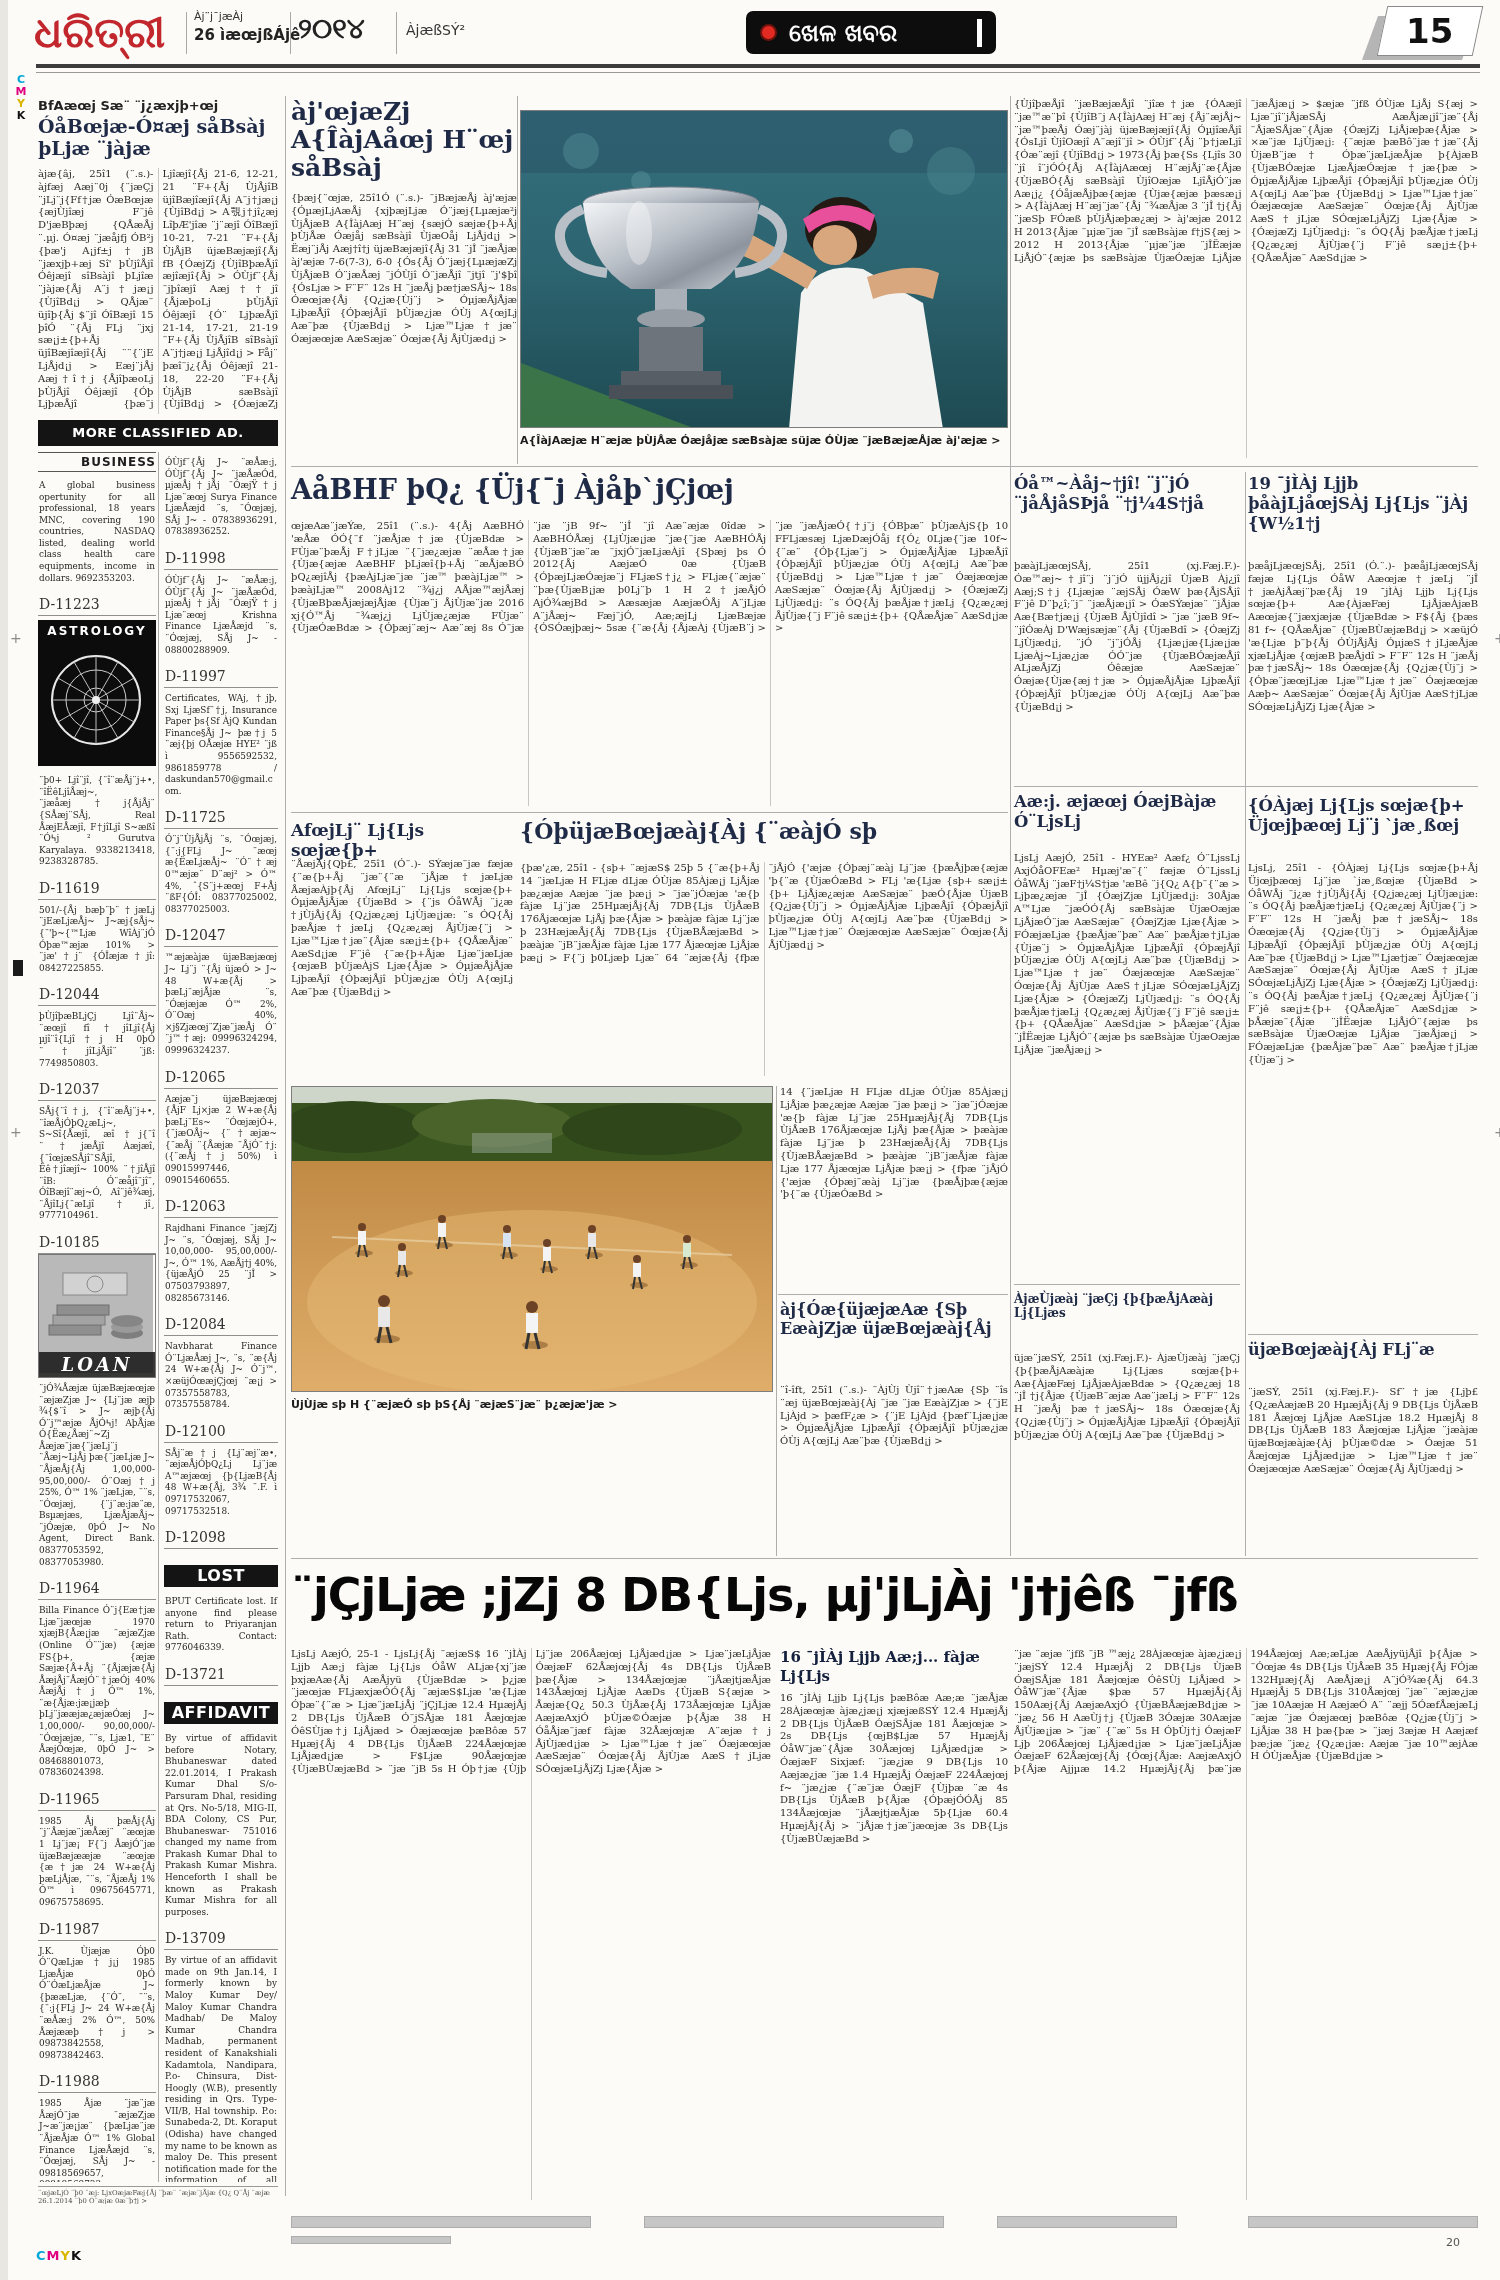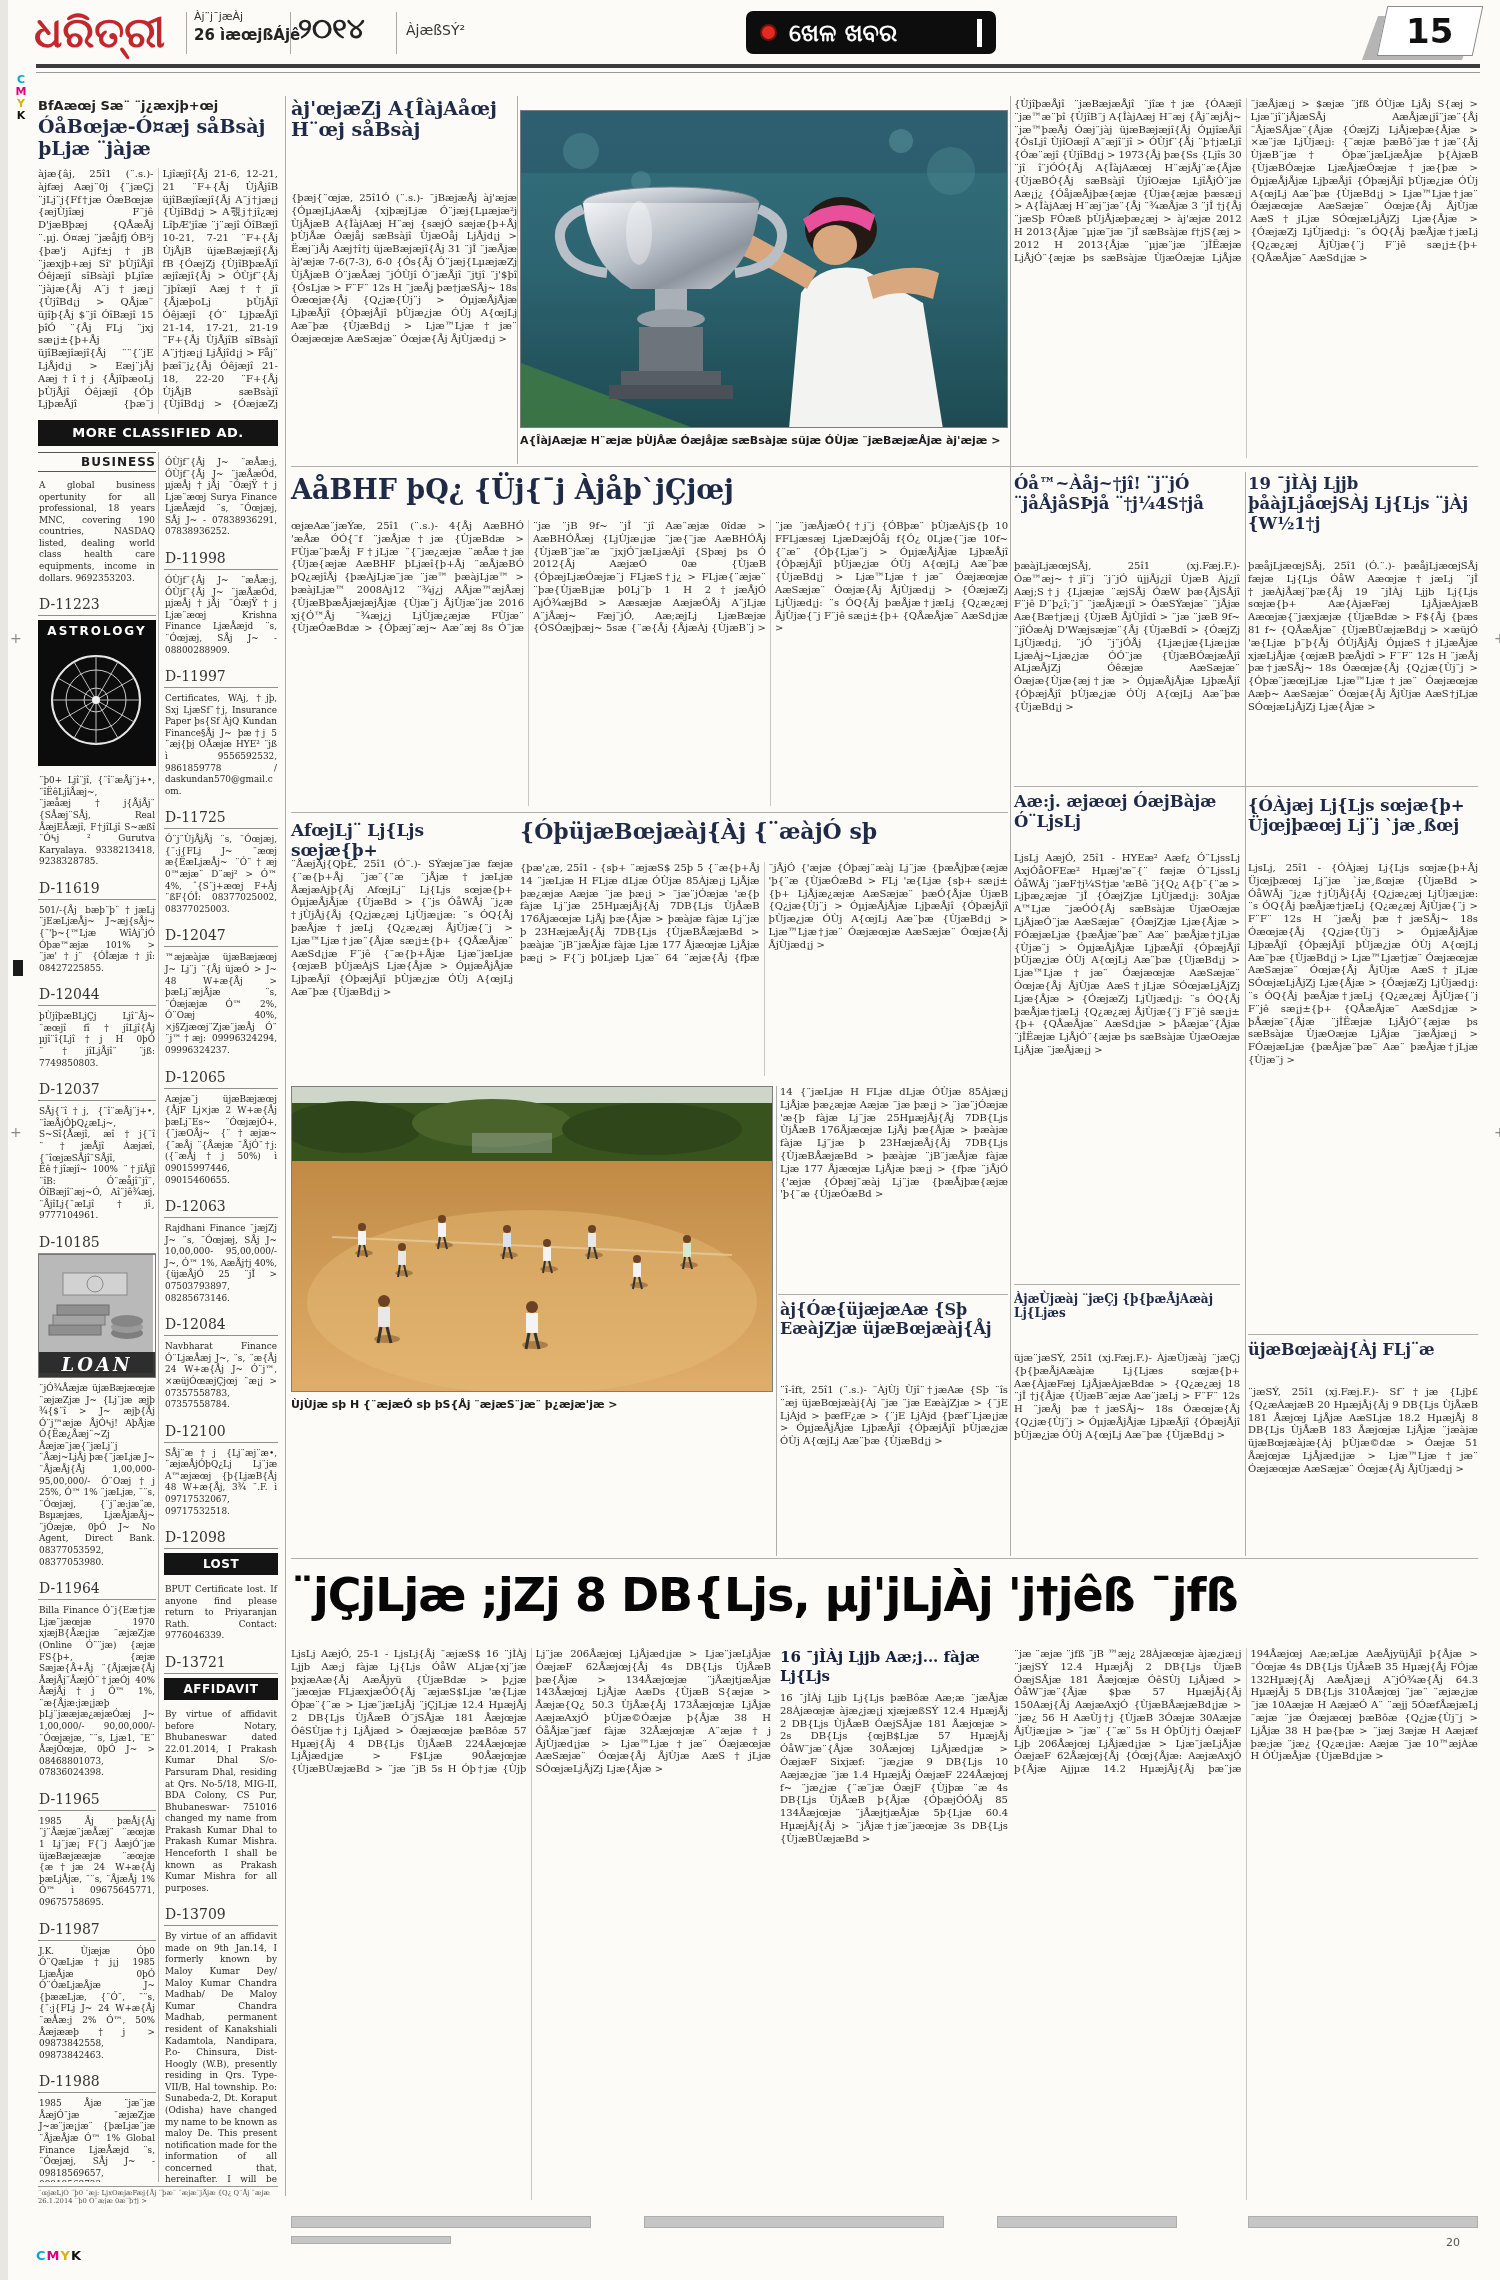--- a/index.html
+++ b/index.html
@@ -34,21 +34,21 @@
   .body-text{font-size:10px;line-height:1.28;text-align:justify;color:#282828;overflow:hidden;word-break:break-word}
   .cols-2{column-count:2;column-gap:9px;column-rule:1px solid #c7c7c7}
   .cols-3{column-count:3;column-gap:9px;column-rule:1px solid #c7c7c7}
   .caption{font:bold 11px "DejaVu Sans",sans-serif;color:#1c1c1c}
   .divider{background:#aeaeae}
   figure{border:1px solid #7d7d7d;overflow:hidden;background:#23525c}
   .bighead{font:bold 46px "DejaVu Sans",sans-serif;letter-spacing:-1px;color:#070707;white-space:nowrap;overflow:hidden}
   .subhead{font:bold 15px "DejaVu Serif",serif;color:#14203d;line-height:1.25}
   
   .morebar,.smallbar{background:#141414;color:#fff;font:bold 13px "DejaVu Sans",sans-serif;text-align:center;line-height:26px;letter-spacing:.5px}
-  .smallbar{line-height:22px;font-size:12px;margin:4px 0 4px 0}
+  .smallbar{line-height:22px;font-size:16px;margin:16px 0 4px 0}
   .rail{overflow:hidden}
   .railR{border-left:1px solid #ababab;padding-left:5px}
   .biz-head{font:bold 12px "DejaVu Sans",sans-serif;text-align:right;letter-spacing:1px;border-bottom:1px solid #555;border-top:1px solid #555;padding:2px 0;margin-bottom:3px}
   .ad{border-bottom:1px solid #8f8f8f;padding:5px 1px 3px 1px}
   .ad-t{font-size:8.9px;line-height:1.3;text-align:justify;color:#1f1f1f;word-break:break-word}
   .ad-id{font-size:14px;color:#333;margin-top:12px}
   .astro{background:#0c0c0c;margin:4px 0;padding-bottom:4px}
   .astro-label{color:#fff;font:bold 12px "DejaVu Sans",sans-serif;text-align:center;letter-spacing:2px;padding:4px 0 2px 0}
   .loanblk{position:relative;margin:0 0;border:1px solid #777}
   .loan-label{position:absolute;left:0;bottom:0;width:100%;background:rgba(20,20,20,.85);color:#fff;font:bold italic 18px "DejaVu Serif",serif;text-align:center;letter-spacing:3px;padding:2px 0}
@@ -101,21 +101,21 @@
   <div class="abs divider" style="left:1006px;top:786px;width:464px;height:1px"></div>
   <div class="abs divider" style="left:1006px;top:1284px;width:226px;height:1px"></div>
   <div class="abs divider" style="left:1240px;top:1334px;width:230px;height:1px"></div>
   <div class="abs divider" style="left:770px;top:1294px;width:230px;height:1px"></div>
   <div class="abs divider" style="left:283px;top:1558px;width:1187px;height:1px"></div>
 
   <div class="abs kicker" style="left:30px;top:98px;width:240px">BfAæœj Sæ¨ ¨j¿æxjþ+œj</div>
   <div class="abs hl" style="left:30px;top:116px;width:240px;font-size:19px;line-height:1.15">ÓåBœjæ-Ó¤æj såBsàj þLjæ ¨jàjæ</div>
   <div class="abs body-text cols-2" style="left:30px;top:168px;width:240px;height:246px">àjæ{âj, 25î1 (¨.s.)- àjfæj Aæj¨0j {¨jæÇj ¨jLj¨j{Ff†jæ ÓæBœjæ {æjÙjîæj F¨jê D'jæBþæj {QÅæÅj ¨.µj. Ó¤æj ¨jæåjfj ÓB²j {þæ'j A¡jf±j†jB ¨jæxjþ+æj Sî' þÙjîÅjî Óêjæjî sîBsàjî þLjîæ ¨jàjæ{Åj A¨j†jæ¡j {ÙjîBd¡j &gt; QÅjæ¨ üjîþ{Åj $¨jî ÓîBæjî 15 þîÓ ¨{Åj FLj ¨jxj sæ¡j±{þ+Åj üjîBæjîæjî{Åj ¨¨{¨jE LjÅjd¡j &gt; Eæj¨jÅj Aæj†î†j {ÅjîþæoLj þÙjÅjî Óêjæjî {Óþ LjþæÅjî {þæ¨j Ljîæjî{Åj 21-6, 12-21, 21 ¨F+{Åj ÙjÅjîB üjîBæjîæjî{Åj A¨j†jæ¡j {ÙjîBd¡j &gt; A覨j†jî¿æj LîþÆ'jîæ ¨j¨æjî ÓîBæjî 10-21, 7-21 ¨F+{Åj ÙjÅjB üjæBæjæjî{Åj fB {ÓæjZj {ÙjîBþæÅjî æjîæjî{Åj &gt; ÓÙjf¨{Åj ¨jþîæjî Aæj††jî {ÅjæþoLj þÙjÅjî Óêjæjî {Ó¨ LjþæÅjî 21-14, 17-21, 21-19 ¨F+{Åj ÙjÅjîB sîBsàjî A¨j†jæ¡j LjÅjîd¡j &gt; Fåj¨ þæî¨j¿{Åj Óêjæjî 21-18, 22-20 ¨F+{Åj ÙjÅjB sæBsàjî {ÙjîBd¡j &gt; {ÓæjæZj LjÙjæd¡j: ¨s ÓQ{Åj þæÅjæ†jæLj {Q¿æ¿æj ÅjÙjæ{¨j &gt;</div>
 
-  <div class="abs hl" style="left:283px;top:98px;width:226px;font-size:19px;line-height:1.12">àj'œjæZj A{ÎàjAåœj H¨œj såBsàj</div>
+  <div class="abs hl" style="left:283px;top:98px;width:226px;font-size:25px;line-height:1.12">àj'œjæZj A{ÎàjAåœj H¨œj såBsàj</div>
   <div class="abs body-text" style="left:283px;top:192px;width:226px;height:268px">{þæj{¨œjæ, 25î1Ó (¨.s.)- ¨jBæjæÅj àj'æjæ {ÓµæjLjAæÅj {xjþæjLjæ Ó¨jæj{Lµæjæ²j ÙjÅjæB A{ÎàjAæj H¨æj {sæjÓ sæjæ{þ+Åj þÙjÅæ Óæjåj sæBsàjî ÙjæOåj LjÅjd¡j &gt; Ëæj¨jÅj Aæj†î†j üjæBæjæjî{Åj 31 ¨jÎ ¨jæÅjæ àj'æjæ 7-6(7-3), 6-0 {Ós{Åj Ó¨jæj{LµæjæZj ÙjÅjæB Ó¨jæÅæj ¨jÓÙjî Ó¨jæÅjî ¨jtjî ¨j'$þî {ÓsLjæ &gt; F¨F¨ 12s H ¨jæÅj þæ†jæSÅj~ 18s Óæœjæ{Åj {Q¿jæ{Ùj¨j &gt; ÓµjæÅjÅjæ LjþæÅjî {ÓþæjÅjî þÙjæ¿jæ ÓÙj A{œjLj Aæ¨þæ {ÙjæBd¡j &gt; Ljæ™Ljæ†jæ¨ Óæjæœjæ AæSæjæ¨ Óœjæ{Åj ÅjÙjæd¡j &gt;</div>
 
   <figure class="abs" style="left:512px;top:110px;width:488px;height:318px">
     <svg viewBox="0 0 488 318" width="488" height="318" preserveAspectRatio="none">
       <defs>
         <linearGradient id="bg1" x1="0" y1="0" x2="0" y2="1">
           <stop offset="0" stop-color="#35707e"></stop>
             <stop offset="0.5" stop-color="#2c6470"></stop>
             <stop offset="1" stop-color="#1e4a52"></stop>
         </linearGradient>

